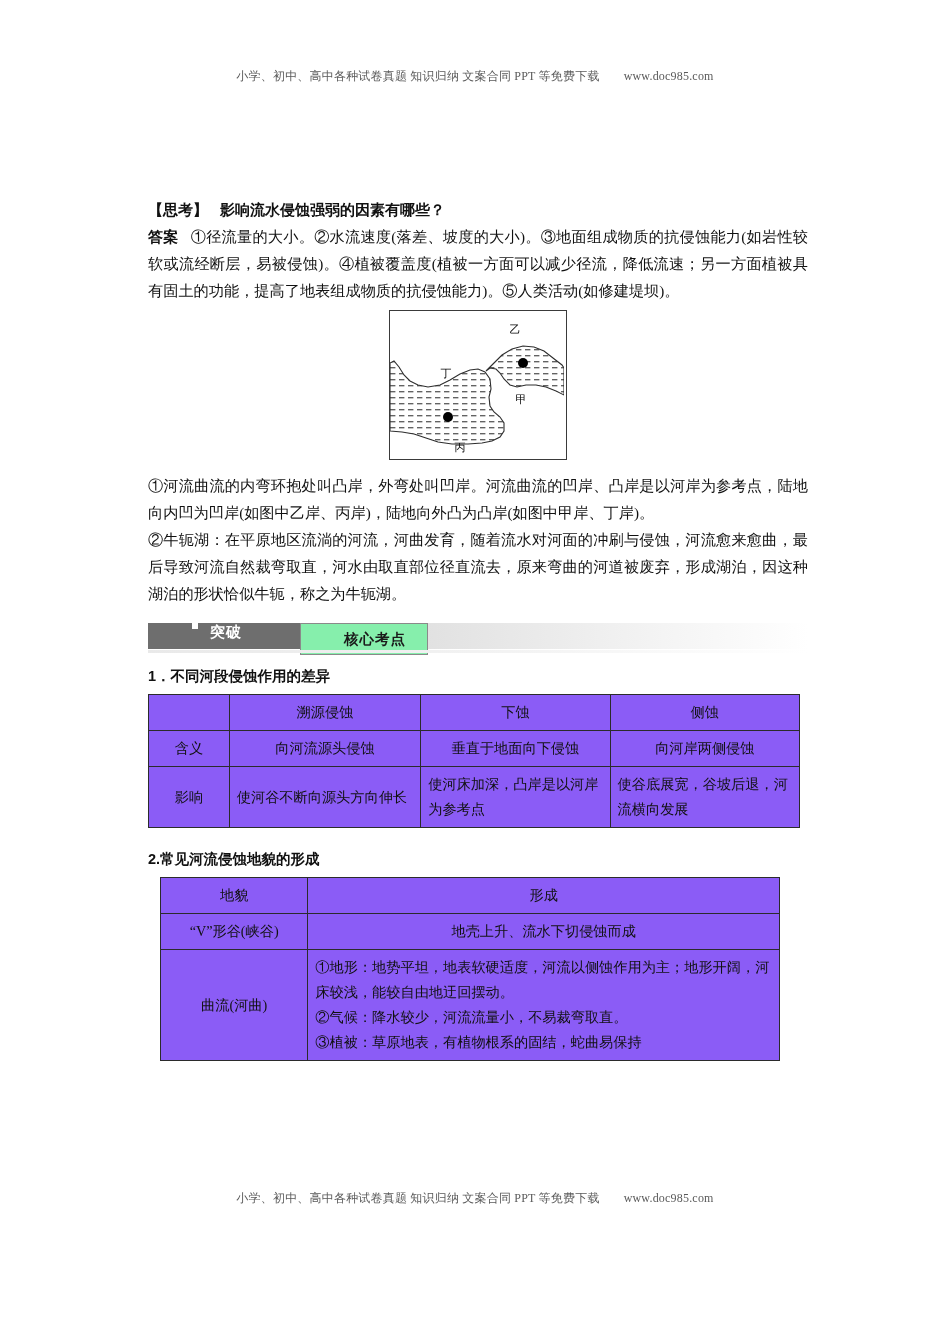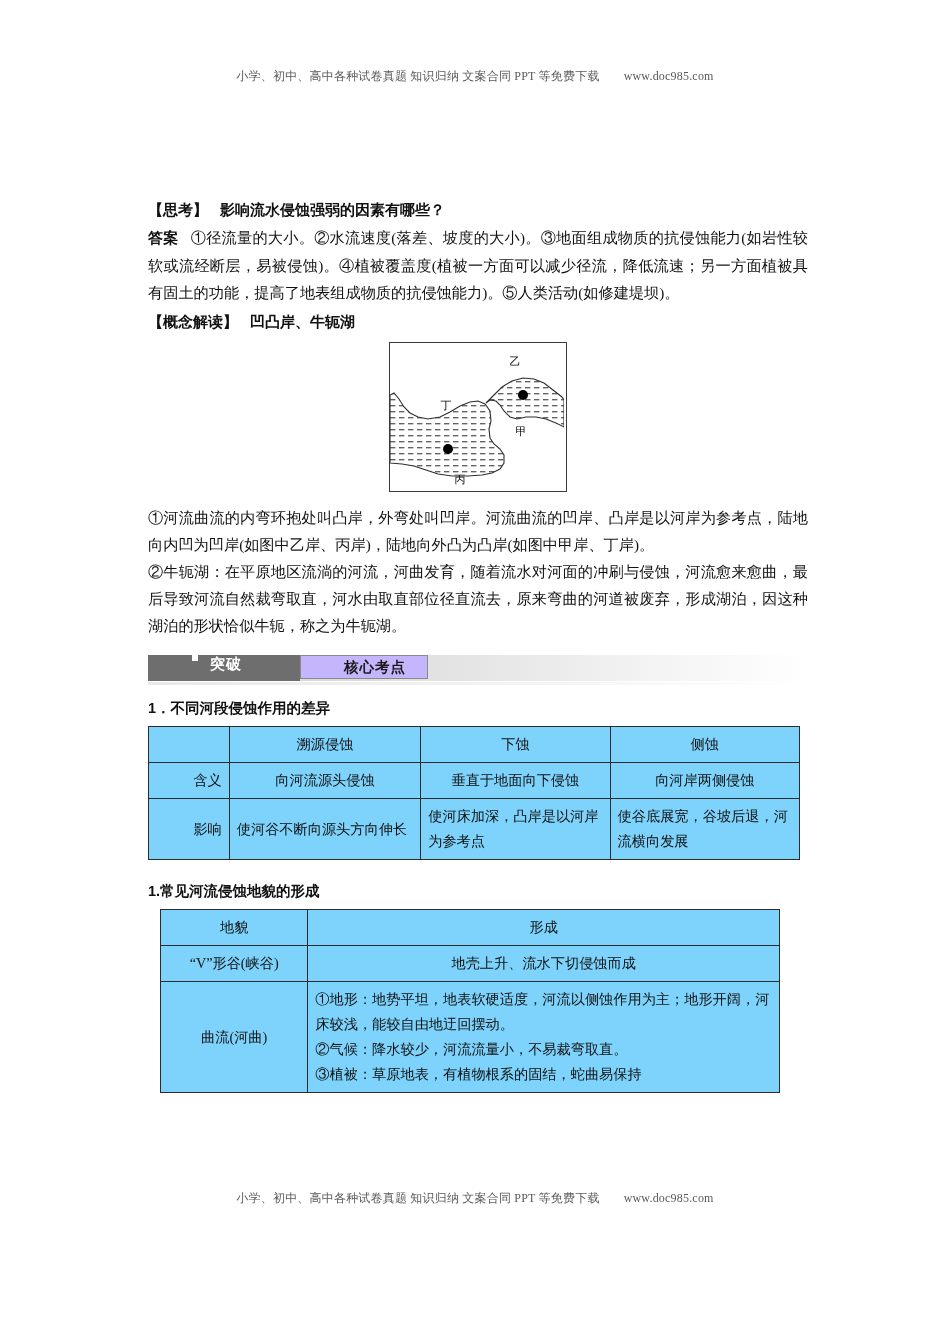--- a/index.html
+++ b/index.html
@@ -44,21 +44,21 @@
 
   .para {
     font-size: 15.2px;
     line-height: 27px;
     text-align: justify;
     color: #111;
     margin: 0;
   }
   .lbl-bold {
     font-weight: bold;
-    font-family: Liberation Serif, serif;
+    font-family: Liberation Sans, sans-serif;
     font-size: 15px;
   }
   .sp-wide { display: inline-block; width: 12px; }
 
   
   .fig-wrap {
     width: 660px;
     text-align: center;
     margin-top: 6px;
   }
@@ -111,23 +111,23 @@
     color: #ffffff;
     font-family: "Liberation Sans", "DejaVu Sans", sans-serif;
     font-weight: bold;
     font-size: 15px;
     margin-left: 12px;
     letter-spacing: 1px;
   }
   .banner-white {
     position: absolute;
     left: 152px; top: 0px;
-    height: 24px;
+    height: 32px;
     width: 128px;
-    background: #c4b5fd;
+    background: #86efac;
     border: 1px solid #8a8a8a;
     box-sizing: border-box;
     display: flex;
     align-items: center;
     justify-content: center;
     padding-left: 22px;
   }
   .banner-white-text {
     font-family: "Liberation Sans", "DejaVu Sans", sans-serif;
     font-weight: bold;
@@ -151,34 +151,34 @@
     margin-top: 18px;
     margin-bottom: 8px;
   }
 
   
   table.doc {
     border-collapse: collapse;
     font-family: "Liberation Serif", "DejaVu Serif", serif;
     font-size: 14.2px;
     color: #111;
-    background: #7dd3fc;
+    background: #8b5cf6;
   }
   table.doc td, table.doc th {
     border: 1px solid #2b2b2b;
     padding: 5px 7px;
     vertical-align: middle;
     font-weight: normal;
     line-height: 25px;
   }
   .tc { text-align: center; }
   .tl { text-align: left; }
 
   #tbl1 { width: 652px; margin-left: 0px; }
-  #tbl1 .c0 { width: 72px; text-align: right; }
+  #tbl1 .c0 { width: 72px; }
   #tbl1 .c1 { width: 196px; }
   #tbl1 .c2 { width: 192px; }
   #tbl1 .c3 { width: 192px; }
 
   #tbl2 { width: 620px; margin-left: 12px; }
   #tbl2 .d0 { width: 138px; }
   #tbl2 .d1 { width: 482px; }
   .cellblock { line-height: 25px; }
 </style>
 </head>
@@ -193,23 +193,20 @@
   <div class="content" style="top:196px;">
 
     <p class="para">
       <span class="lbl-bold">【思考】</span><span class="sp-wide"></span><span class="lbl-bold">影响流水侵蚀强弱的因素有哪些？</span>
     </p>
 
     <p class="para">
       <span class="lbl-bold">答案</span><span class="sp-wide"></span><span>①径流量的大小。②水流速度(落差、坡度的大小)。③地面组成物质的抗侵蚀能力(如岩性较软或流经断层，易被侵蚀)。④植被覆盖度(植被一方面可以减少径流，降低流速；另一方面植被具有固土的功能，提高了地表组成物质的抗侵蚀能力)。⑤人类活动(如修建堤坝)。</span>
     </p>
 
-    <p class="para" style="margin-top:2px;">
-      <span class="lbl-bold">【概念解读】</span><span class="sp-wide"></span><span class="lbl-bold">凹凸岸、牛轭湖</span>
-    </p>
 
     <div class="fig-wrap">
       <div class="figbox">
         <svg width="174" height="146" viewBox="0 0 174 146" xmlns="http://www.w3.org/2000/svg">
           <defs>
             <pattern id="dash" width="9" height="6" patternUnits="userSpaceOnUse">
               <rect width="9" height="6" fill="#ffffff"></rect>
               <rect x="0" y="2.2" width="5.4" height="1.1" fill="#3d3d3d"></rect>
             </pattern>
           </defs>
@@ -265,21 +262,21 @@
       </tr>
       <tr>
         <td class="c0 tc">影响</td>
         <td class="c1 tl">使河谷不断向源头方向伸长</td>
         <td class="c2 tl">使河床加深，凸岸是以河岸为参考点</td>
         <td class="c3 tl">使谷底展宽，谷坡后退，河流横向发展</td>
       </tr>
     </tbody>
       </table>
 
-    <div class="sec-head" style="margin-top:22px;">1.常见河流侵蚀地貌的形成</div>
+    <div class="sec-head" style="margin-top:22px;">2.常见河流侵蚀地貌的形成</div>
 
     <table class="doc" id="tbl2">
       <tbody>
           <tr>
         <td class="d0 tc">地貌</td>
         <td class="d1 tc">形成</td>
       </tr>
       <tr>
         <td class="d0 tc">“V”形谷(峡谷)</td>
         <td class="d1 tc">地壳上升、流水下切侵蚀而成</td>

